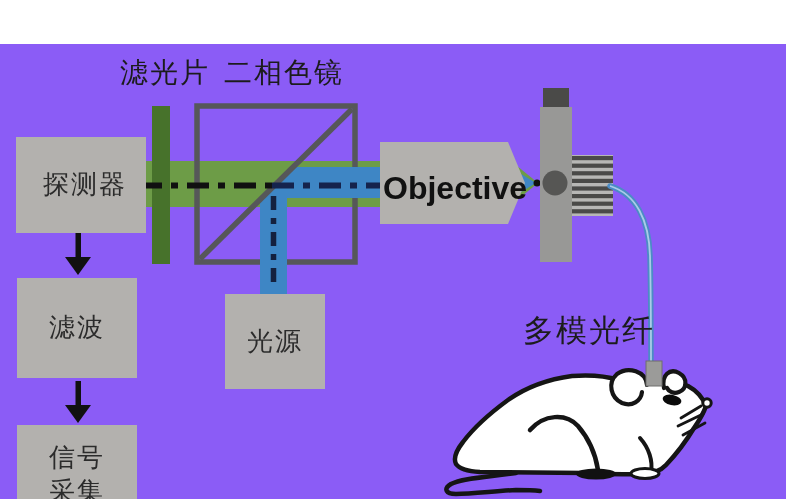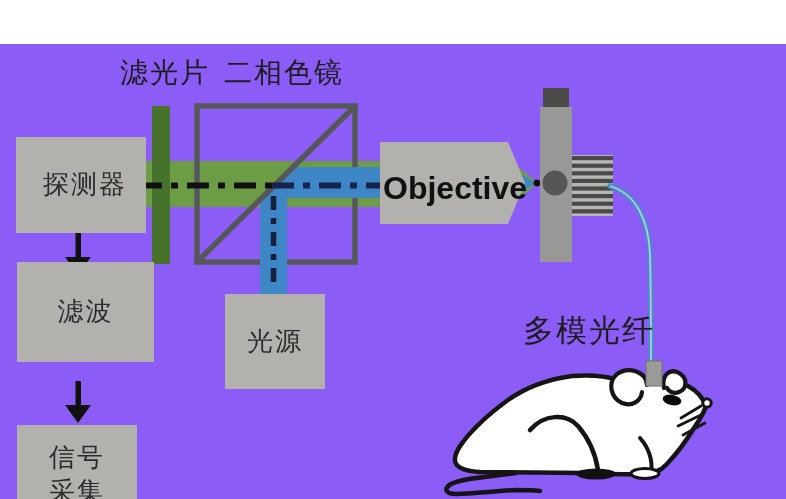--- a/index.html
+++ b/index.html
@@ -114,21 +114,21 @@
     </g>
   </svg>
 
   <div class="topLabel" style="left:120px;top:10px;">滤光片</div>
   <div class="topLabel" style="left:224px;top:10px;">二相色镜</div>
 
   <div class="grayBox" style="left:16px;top:93px;width:122px;height:96px;padding-left:8px;">
     <div>探测器</div>
   </div>
 
-  <div class="grayBox" style="left:17px;top:218px;width:137px;height:100px;justify-content:center;">
+  <div class="grayBox" style="left:17px;top:234px;width:120px;height:100px;justify-content:center;">
     <div>滤波</div>
   </div>
 
   <div class="grayBox" style="left:17px;top:381px;width:120px;height:99px;text-align:right;">
     <div>信号</div>
     <div>采集</div>
   </div>
 
   <div class="grayBox" style="left:225px;top:250px;width:100px;height:95px;">
     <div>光源</div>

